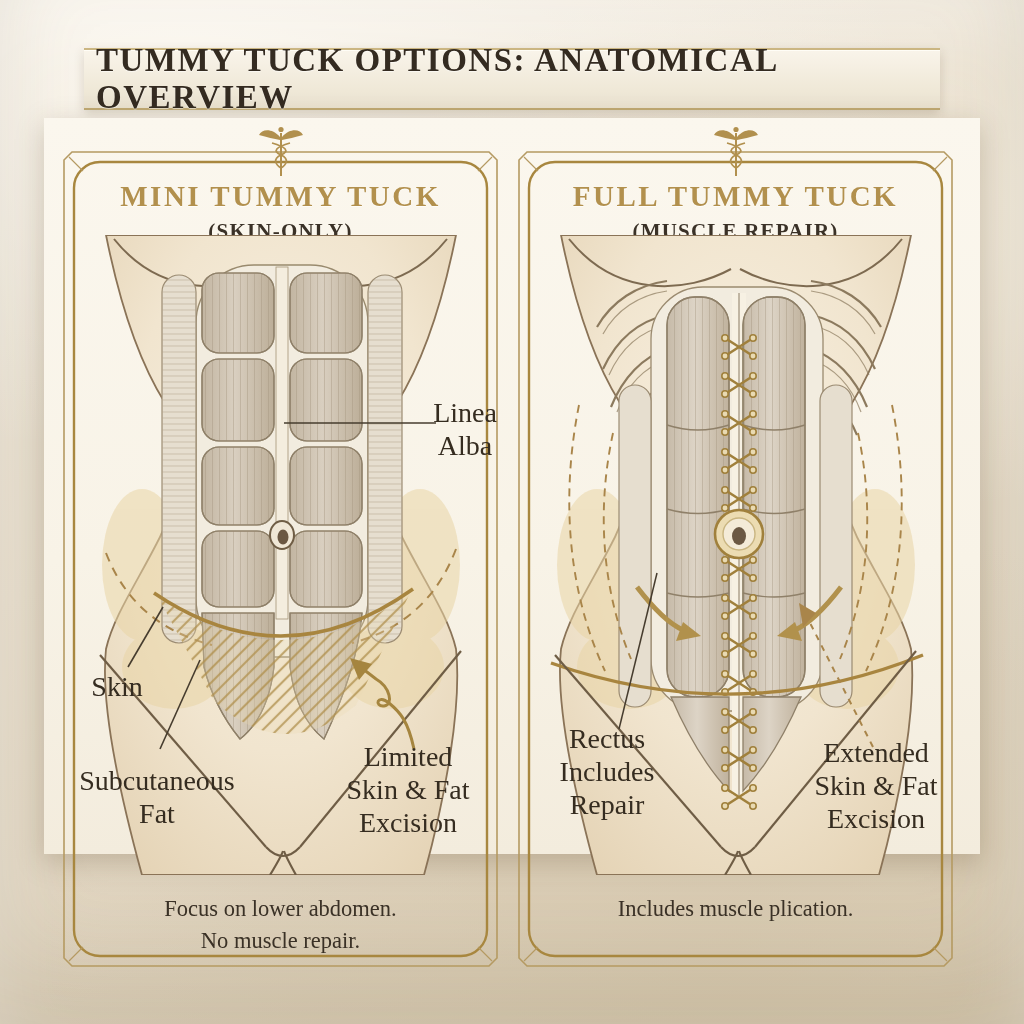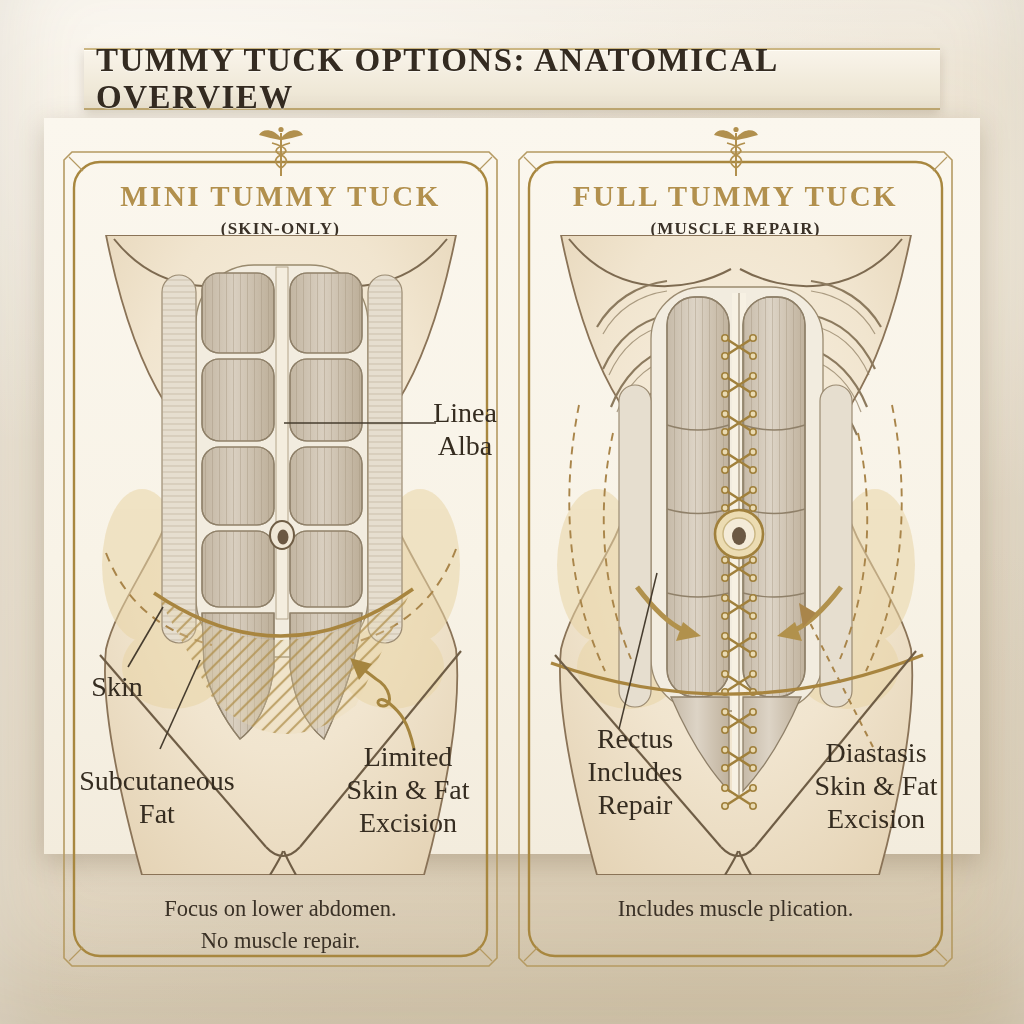--- a/index.html
+++ b/index.html
@@ -25,31 +25,31 @@
     background:linear-gradient(180deg,#fbf7ee 0%,#f8f3e7 60%,#f3ecdd 100%);
     box-shadow:0 8px 26px rgba(90,72,44,.25);}
   
   .panel{position:absolute;top:32px;width:437px;height:818px;}
   .panel.left{left:18px;} .panel.right{left:473px;}
   .frame{position:absolute;inset:0;width:100%;height:100%;}
   .caduceus{position:absolute;top:-26px;left:50%;transform:translateX(-50%);}
   .panel-head{position:absolute;top:30px;left:0;width:100%;text-align:center;}
   .panel-title{font-size:29px;font-weight:700;color:#b2904d;letter-spacing:2.5px;
     text-shadow:0 1px 0 rgba(255,255,255,.7);}
-  .panel-sub{margin-top:6px;font-size:17px;font-weight:700;color:#3a3127;letter-spacing:1.2px;}
+  .panel-sub{margin-top:6px;font-size:21px;font-weight:700;color:#3a3127;letter-spacing:1.2px;}
   .torso{position:absolute;top:85px;left:0;}
   .caption{position:absolute;top:743px;left:0;width:100%;text-align:center;
     font-size:22.5px;color:#3a3126;line-height:1.42;}
   .lbl{position:absolute;font-size:28px;color:#352c20;line-height:1.18;text-align:center;}
   
   .lbl.linea{left:363px;top:246px;width:80px;}
   .lbl.skin{left:20px;top:520px;width:70px;}
   .lbl.subq{left:15px;top:602px;width:160px;margin-top:12px;}
   .lbl.lim-exc{left:276px;top:584px;width:140px;margin-top:6px;}
-  .lbl.diast{left:48px;top:572px;width:140px;}
+  .lbl.diast{left:20px;top:572px;width:140px;}
   .lbl.ext-exc{left:289px;top:586px;width:140px;}
 </style>
 </head>
 <body>
 
 <div id="stage">
 
   <div class="title-band">
     <h1>TUMMY TUCK OPTIONS: ANATOMICAL OVERVIEW</h1>
   </div>
@@ -334,21 +334,21 @@
         <line x1="356" y1="512" x2="290" y2="382" stroke="#a9854a" stroke-width="2" stroke-dasharray="6 6"></line>
         <polygon points="282,368 299,378 286,392" fill="#a9854a"></polygon>
       </svg>
 
       <div class="lbl diast">
         <div>Rectus</div>
         <div>Includes</div>
         <div>Repair</div>
       </div>
       <div class="lbl ext-exc">
-        <div>Diastasis</div>
+        <div>Extended</div>
         <div>Skin &amp; Fat</div>
         <div>Excision</div>
       </div>
       <div class="caption">
         <div>Includes muscle plication.</div>
       </div>
     </div>
 
   </div>
 </div>

